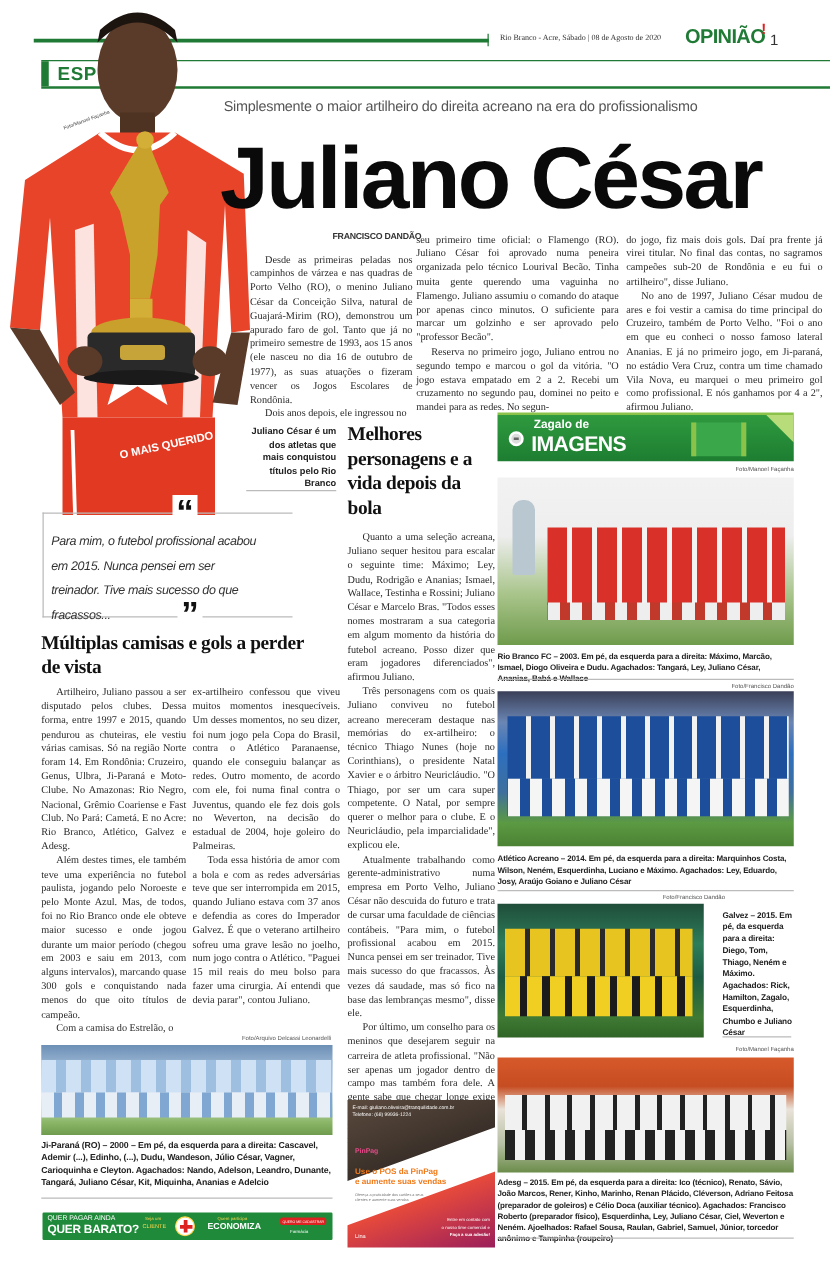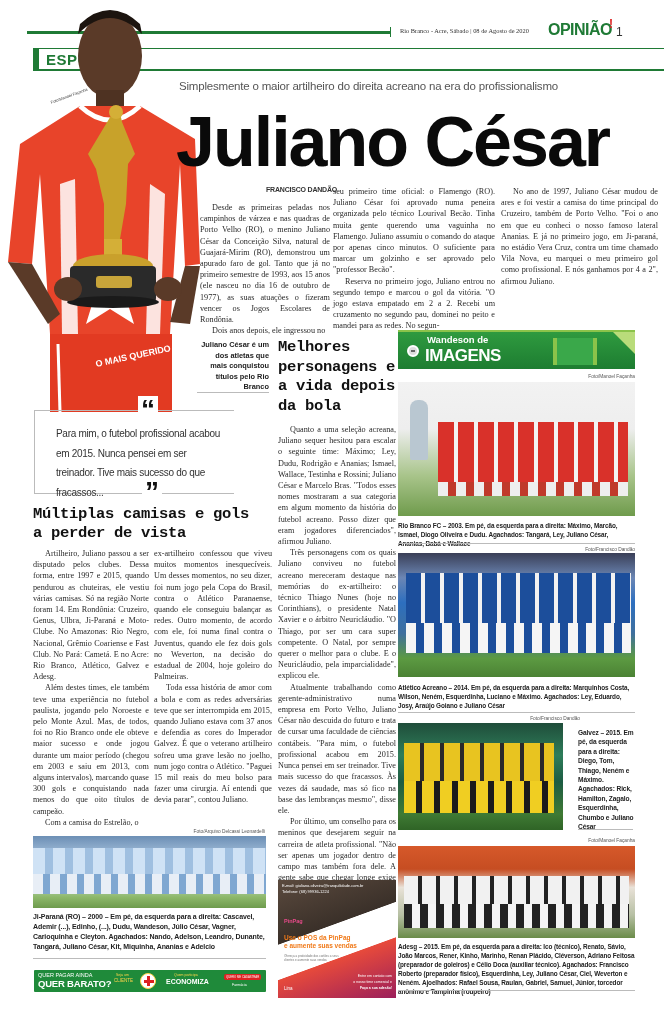--- a/index.html
+++ b/index.html
@@ -9,21 +9,21 @@
   .sans{font-family:"Liberation Sans",sans-serif}
   .serif{font-family:"Liberation Serif",serif}
   .body-text{font-size:8.2px;line-height:11.2px;text-align:justify;color:#2a2a2a}
   .body-text p{text-indent:12px}
   .green-rule{background:#1f7a35}
   .thin-rule{background:#1f7a35;height:2px}
   .caption{font-family:"Liberation Sans",sans-serif;font-weight:bold;font-size:6.4px;line-height:9px;color:#222;letter-spacing:-0.1px}
   .credit{font-family:"Liberation Sans",sans-serif;font-size:4.8px;color:#555;text-align:right}
   .photo{overflow:hidden;position:absolute}
   .grey-rule{height:1px;background:#bbb;position:absolute}
-  h2{font-family:Liberation Mono, monospace;font-weight:bold;color:#111}
+  h2{font-family:Liberation Serif, serif;font-weight:bold;color:#111}
 </style>
 </head>
 <body>
 
 <div class="abs green-rule" style="left:27px;top:31px;width:364px;height:3px"></div>
 <div class="abs" style="left:390px;top:27px;width:1px;height:10px;background:#1f7a35"></div>
 <div class="abs serif" style="left:400px;top:27px;font-size:6.4px;color:#333;white-space:nowrap">Rio Branco - Acre, Sábado | 08 de Agosto de 2020</div>
 <div class="abs sans" style="left:548px;top:21px;font-size:16px;font-weight:bold;color:#1f7a35;letter-spacing:-0.5px">
   <span>OPINIÃO</span><span style="color:#d22;font-size:12px;position:relative;top:-7px;left:-3px">!</span>
 </div>
@@ -75,29 +75,30 @@
 <div class="abs sans" style="left:266px;top:186px;font-size:7px;font-weight:bold;color:#333;letter-spacing:-0.2px">FRANCISCO DANDÃO</div>
 <div class="abs body-text" style="left:200px;top:202px;width:130px">
   <p style="padding-left:0">Desde as primeiras peladas nos campinhos de várzea e nas quadras de Porto Velho (RO), o menino Juliano César da Conceição Silva, natural de Guajará-Mirim (RO), demonstrou um apurado faro de gol. Tanto que já no primeiro semestre de 1993, aos 15 anos (ele nasceu no dia 16 de outubro de 1977), as suas atuações o fizeram vencer os Jogos Escolares de Rondônia.</p>
   <p>Dois anos depois, ele ingressou no</p>
 </div>
 <div class="abs body-text" style="left:333px;top:186px;width:162px">
   <p style="text-indent:0">seu primeiro time oficial: o Flamengo (RO). Juliano César foi aprovado numa peneira organizada pelo técnico Lourival Becão. Tinha muita gente querendo uma vaguinha no Flamengo. Juliano assumiu o comando do ataque por apenas cinco minutos. O suficiente para marcar um golzinho e ser aprovado pelo "professor Becão".</p>
   <p>Reserva no primeiro jogo, Juliano entrou no segundo tempo e marcou o gol da vitória. "O jogo estava empatado em 2 a 2. Recebi um cruzamento no segundo pau, dominei no peito e mandei para as redes. No segun-</p>
 </div>
 <div class="abs body-text" style="left:501px;top:186px;width:157px">
+  <p style="text-indent:0">do jogo, fiz mais dois gols. Daí pra frente já virei titular. No final das contas, no sagramos campeões sub-20 de Rondônia e eu fui o artilheiro", disse Juliano.</p>
   <p>No ano de 1997, Juliano César mudou de ares e foi vestir a camisa do time principal do Cruzeiro, também de Porto Velho. "Foi o ano em que eu conheci o nosso famoso lateral Ananias. E já no primeiro jogo, em Ji-paraná, no estádio Vera Cruz, contra um time chamado Vila Nova, eu marquei o meu primeiro gol como profissional. E nós ganhamos por 4 a 2", afirmou Juliano.</p>
 </div>
 
 <div class="abs sans" style="left:197px;top:340px;width:72px;font-size:7.4px;font-weight:bold;line-height:10.6px;text-align:right;color:#222">Juliano César é um dos atletas que mais conquistou títulos pelo Rio Branco</div>
 <div class="grey-rule" style="left:197px;top:392px;width:72px"></div>
 
 <div class="abs" style="left:34px;top:410px;width:200px;height:84px;border-left:1px solid #bbb;border-top:1px solid #bbb;border-bottom:1px solid #bbb"></div>
 <div class="abs sans" style="left:138px;top:396px;font-size:28px;font-weight:bold;color:#111;background:#fff;padding:0 3px;line-height:28px">“</div>
-<div class="abs sans" style="left:56px;top:424px;width:170px;font-size:10px;line-height:19.5px;color:#333;letter-spacing:-0.3px">Para mim, o futebol profissional acabou em 2015. Nunca pensei em ser treinador. Tive mais sucesso do que fracassos...</div>
+<div class="abs sans" style="left:41px;top:424px;width:170px;font-size:10px;font-style:italic;line-height:19.5px;color:#333;letter-spacing:-0.3px">Para mim, o futebol profissional acabou em 2015. Nunca pensei em ser treinador. Tive mais sucesso do que fracassos...</div>
 <div class="abs sans" style="left:142px;top:478px;font-size:28px;font-weight:bold;color:#111;background:#fff;padding:0 3px;line-height:28px">”</div>
 
 <h2 class="abs" style="left:33px;top:505px;width:225px;font-size:15.5px;line-height:19px;letter-spacing:-0.3px">Múltiplas camisas e gols a perder de vista</h2>
 <div class="abs body-text" style="left:33px;top:548px;width:116px">
   <p>Artilheiro, Juliano passou a ser disputado pelos clubes. Dessa forma, entre 1997 e 2015, quando pendurou as chuteiras, ele vestiu várias camisas. Só na região Norte foram 14. Em Rondônia: Cruzeiro, Genus, Ulbra, Ji-Paraná e Moto-Clube. No Amazonas: Rio Negro, Nacional, Grêmio Coariense e Fast Club. No Pará: Cametá. E no Acre: Rio Branco, Atlético, Galvez e Adesg.</p>
   <p>Além destes times, ele também teve uma experiência no futebol paulista, jogando pelo Noroeste e pelo Monte Azul. Mas, de todos, foi no Rio Branco onde ele obteve maior sucesso e onde jogou durante um maior período (chegou em 2003 e saiu em 2013, com alguns intervalos), marcando quase 300 gols e conquistando nada menos do que oito títulos de campeão.</p>
   <p>Com a camisa do Estrelão, o</p>
 </div>
 <div class="abs body-text" style="left:154px;top:548px;width:118px">
   <p style="text-indent:0">ex-artilheiro confessou que viveu muitos momentos inesquecíveis. Um desses momentos, no seu dizer, foi num jogo pela Copa do Brasil, contra o Atlético Paranaense, quando ele conseguiu balançar as redes. Outro momento, de acordo com ele, foi numa final contra o Juventus, quando ele fez dois gols no Weverton, na decisão do estadual de 2004, hoje goleiro do Palmeiras.</p>
@@ -145,21 +146,21 @@
   <div class="abs sans" style="left:6px;top:106px;font-size:4.5px;color:#fff">Lina</div>
   <div class="abs sans" style="right:4px;top:94px;font-size:3.5px;color:#fff;text-align:right">Entre em contato com</div>
   <div class="abs sans" style="right:4px;top:100px;font-size:3.5px;color:#fff;text-align:right">o nosso time comercial e</div>
   <div class="abs sans" style="right:4px;top:106px;font-size:3.5px;color:#fff;font-weight:bold;text-align:right">Faça a sua adesão!</div>
 </div>
 
 <div class="abs" style="left:398px;top:330px;width:237px;height:39px;background:linear-gradient(#2f9a3f,#1d7d31);border-top:2px solid #8bc34a">
   <div class="abs" style="left:9px;top:13px;width:12px;height:12px;border-radius:50%;background:#ddd;border:2px solid #fff">
     <div style="position:absolute;left:2px;top:3px;width:4px;height:2px;background:#666"></div>
   </div>
-  <div class="abs sans" style="left:29px;top:2px;font-size:9.5px;color:#fff;font-weight:bold">Wandeson de</div>
+  <div class="abs sans" style="left:29px;top:2px;font-size:9.5px;color:#fff;font-weight:bold">Zagalo de</div>
   <div class="abs sans" style="left:27px;top:11px;font-size:17px;color:#fff;font-weight:bold;letter-spacing:-0.5px;line-height:26px">IMAGENS</div>
   <div class="abs" style="left:155px;top:6px;width:44px;height:27px;background:#3aa84a;border-left:4px solid #8bc34a;border-right:4px solid #8bc34a"></div>
   <div class="abs" style="right:0;top:0;width:0;height:0;border-top:22px solid #b9dc7a;border-left:22px solid transparent"></div>
 </div>
 
 <div class="abs credit" style="left:540px;top:374px;width:95px">Foto/Manoel Façanha</div>
 <div class="photo" style="left:398px;top:382px;width:237px;height:134px;background:linear-gradient(#f2f2f2 0%,#eee 35%,#a8c48a 70%,#6f9b4c 100%)">
   <div style="position:absolute;left:12px;top:18px;width:18px;height:60px;background:#b9c7d1;border-radius:8px 8px 2px 2px"></div>
   <div style="position:absolute;left:40px;top:40px;width:190px;height:62px;background:repeating-linear-gradient(90deg,#d9312a 0 16px,#f3f3f3 16px 20px)"></div>
   <div style="position:absolute;left:40px;top:100px;width:190px;height:14px;background:repeating-linear-gradient(90deg,#eee 0 10px,#c0392b 10px 18px)"></div>

